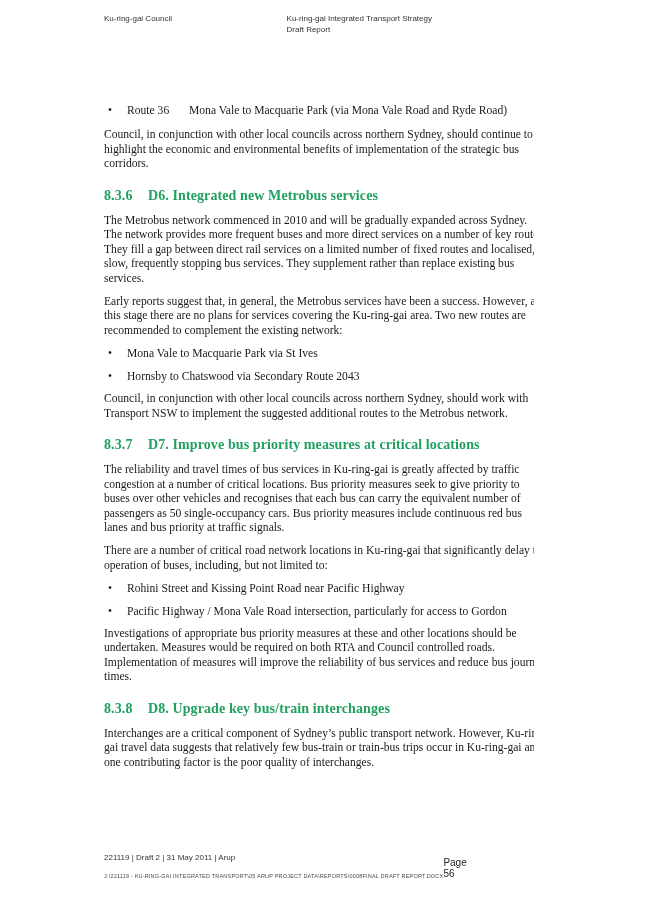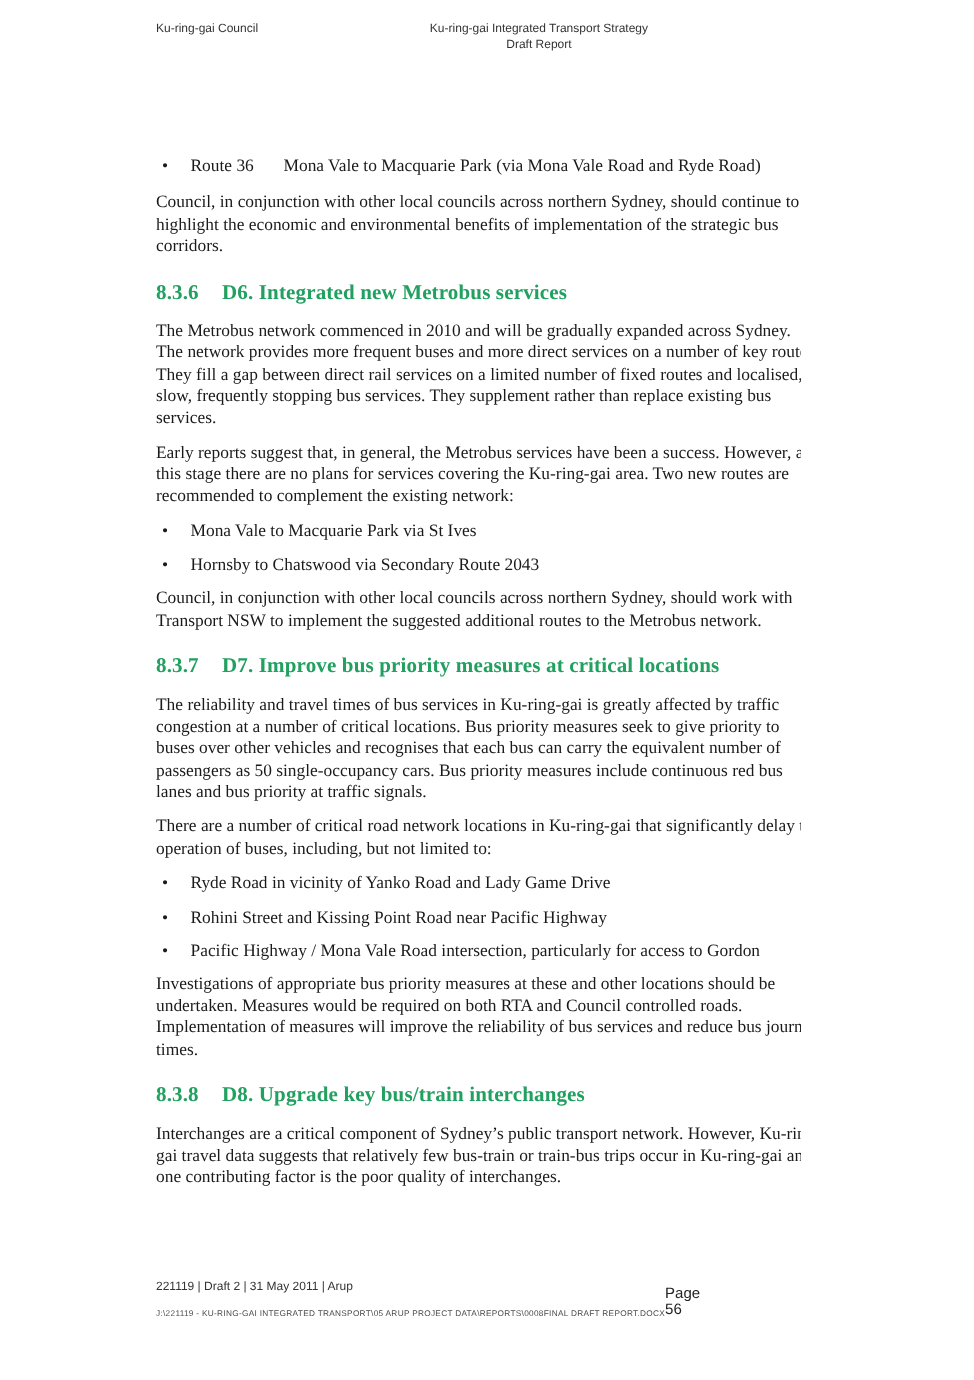--- a/index.html
+++ b/index.html
@@ -19,21 +19,21 @@
     position: absolute;
     top: 14px; left: 104px; right: 102px;
     display: flex;
     justify-content: space-between;
     align-items: flex-start;
     font-family: "Liberation Sans", "DejaVu Sans", sans-serif;
     font-size: 8px;
     line-height: 1.35;
     color: var(--meta);
   }
-  .hdr-right { text-align: center; }
+  .hdr-right { text-align: left; }
   
   .doc-body {
     position: absolute;
     top: 104px; left: 104px;
     width: 443px;
     font-size: 11.6px;
     line-height: 14.4px;
   }
   .doc-body p { margin: 0 0 9px 0; }
   .heading {
@@ -118,23 +118,20 @@
     <p class="gap-after-list">Council, in conjunction with other local councils across northern Sydney, should work with Transport NSW to implement the suggested additional routes to the Metrobus network.</p>
 
     <h2 class="heading">
       <span class="num">8.3.7</span><span>D7. Improve bus priority measures at critical locations</span>
     </h2>
 
     <p>The reliability and travel times of bus services in Ku-ring-gai is greatly affected by traffic congestion at a number of critical locations. Bus priority measures seek to give priority to buses over other vehicles and recognises that each bus can carry the equivalent number of passengers as 50 single-occupancy cars. Bus priority measures include continuous red bus lanes and bus priority at traffic signals.</p>
     <p>There are a number of critical road network locations in Ku-ring-gai that significantly delay the operation of buses, including, but not limited to:</p>
 
     <div class="bullet">
-      <span>Ryde Road in vicinity of Yanko Road and Lady Game Drive</span>
-    </div>
-    <div class="bullet">
       <span>Rohini Street and Kissing Point Road near Pacific Highway</span>
     </div>
     <div class="bullet">
       <span>Pacific Highway / Mona Vale Road intersection, particularly for access to Gordon</span>
     </div>
 
     <p class="gap-after-list">Investigations of appropriate bus priority measures at these and other locations should be undertaken. Measures would be required on both RTA and Council controlled roads. Implementation of measures will improve the reliability of bus services and reduce bus journey times.</p>
 
     <h2 class="heading">
       <span class="num">8.3.8</span><span>D8. Upgrade key bus/train interchanges</span>

